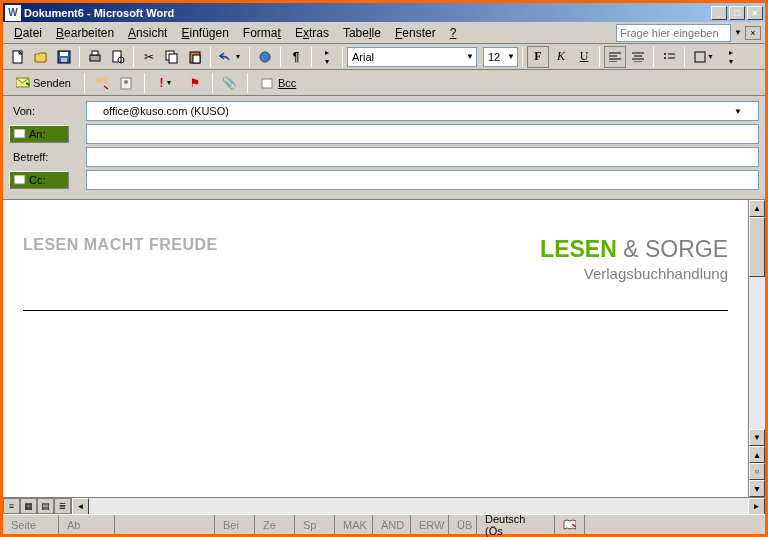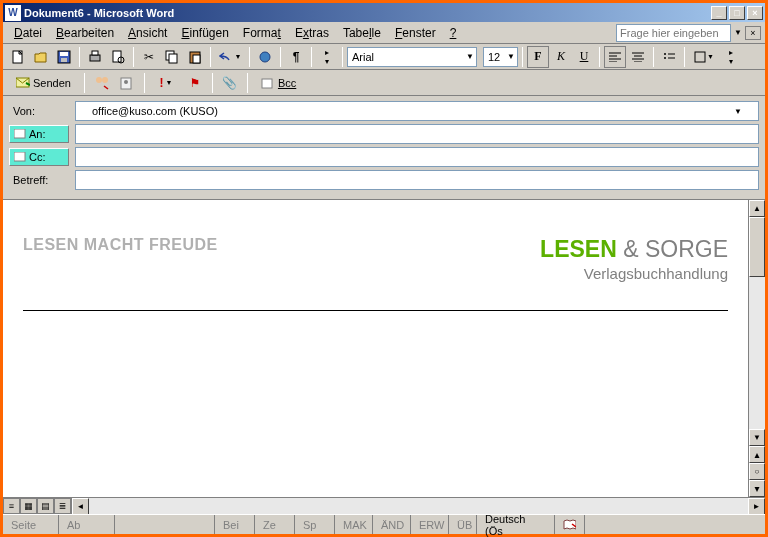--- a/index.html
+++ b/index.html
@@ -20,23 +20,23 @@
 .tbtn { width: 22px; height: 22px; display: flex; align-items: center; justify-content: center; border: 1px solid transparent; cursor: pointer; font-size: 12px; }
 .tbtn.wide { width: 30px; }
 .tsep { width: 1px; height: 20px; background: #808080; margin: 0 3px; border-right: 1px solid #fff; }
 .fontbox { height: 20px; border: 1px solid #7f9db9; background: #fff; padding: 0 2px 0 4px; font-size: 11px; display: flex; align-items: center; }
 .fontname { width: 130px; }
 .fontsize { width: 35px; }
 .dd-arrow { margin-left: auto; font-size: 8px; color: #000; }
 .emailbar { background: #d4d0c8; height: 26px; display: flex; align-items: center; padding: 0 6px; border-bottom: 1px solid #808080; gap: 3px; }
 .sendbtn { padding: 2px 6px; border: 1px solid transparent; cursor: pointer; display: flex; align-items: center; gap: 3px; font-size: 11px; }
 .emailfields { background: #d4d0c8; padding: 2px 6px 6px 6px; border-bottom: 1px solid #808080; }
-.emailrow { display: flex; align-items: center; margin: 3px 0; gap: 6px; }
+.emailrow { display: flex; align-items: center; margin: 3px 0; gap: 17px; }
 .emaillabel { width: 60px; font-size: 11px; padding: 2px 4px; display: flex; align-items: center; gap: 3px; }
-.emaillabel.btn { border: 1px solid #808080; border-top-color: #fff; border-left-color: #fff; background: #5eead4; cursor: pointer; }
+.emaillabel.btn { border: 1px solid #808080; border-top-color: #fff; border-left-color: #fff; background: #4d7c0f; cursor: pointer; }
 .emailinput { flex: 1; height: 20px; border: 1px solid #7f9db9; background: #fff; padding: 0 16px; font-size: 11px; }
 .emailinput.combo { display: flex; align-items: center; }
 .docarea { flex: 1; background: #fff; display: flex; overflow: hidden; position: relative; }
 .doccontent { flex: 1; padding: 36px 20px 10px 20px; overflow: auto; }
 .doc-header { display: flex; justify-content: space-between; align-items: flex-start; }
 .slogan { color: #b0b0b0; font-size: 16px; font-weight: bold; font-family: Arial; letter-spacing: 0.5px; }
 .company { text-align: right; }
 .company-name { font-size: 23px; font-family: Arial; }
 .company-name .k { color: #5cb000; font-weight: bold; }
 .company-name .s { color: #808080; }
@@ -248,30 +248,30 @@
     <div class="emailrow">
       <div class="emaillabel btn">
           <svg width="12" height="10">
             <rect x="0" y="0" width="11" height="9" fill="#fff" stroke="#808080"></rect>
           </svg>
           <span>An:</span>
         </div>
       <input class="emailinput" value="" style="">
     </div>
     <div class="emailrow">
+      <div class="emaillabel">Betreff:</div>
+      <input class="emailinput" value="" style="">
+    </div>
+    <div class="emailrow">
       <div class="emaillabel btn">
           <svg width="12" height="10">
             <rect x="0" y="0" width="11" height="9" fill="#fff" stroke="#808080"></rect>
           </svg>
           <span>Cc:</span>
         </div>
-      <input class="emailinput" value="" style="">
-    </div>
-    <div class="emailrow">
-      <div class="emaillabel">Betreff:</div>
       <input class="emailinput" value="" style="">
     </div>
   </div>
 
   <div class="docarea">
     <div class="doccontent">
       <div class="doc-header">
         <div class="slogan">LESEN MACHT FREUDE</div>
         <div class="company">
           <div class="company-name"><span class="k">LESEN</span><span class="s"> &amp; SORGE</span></div>

